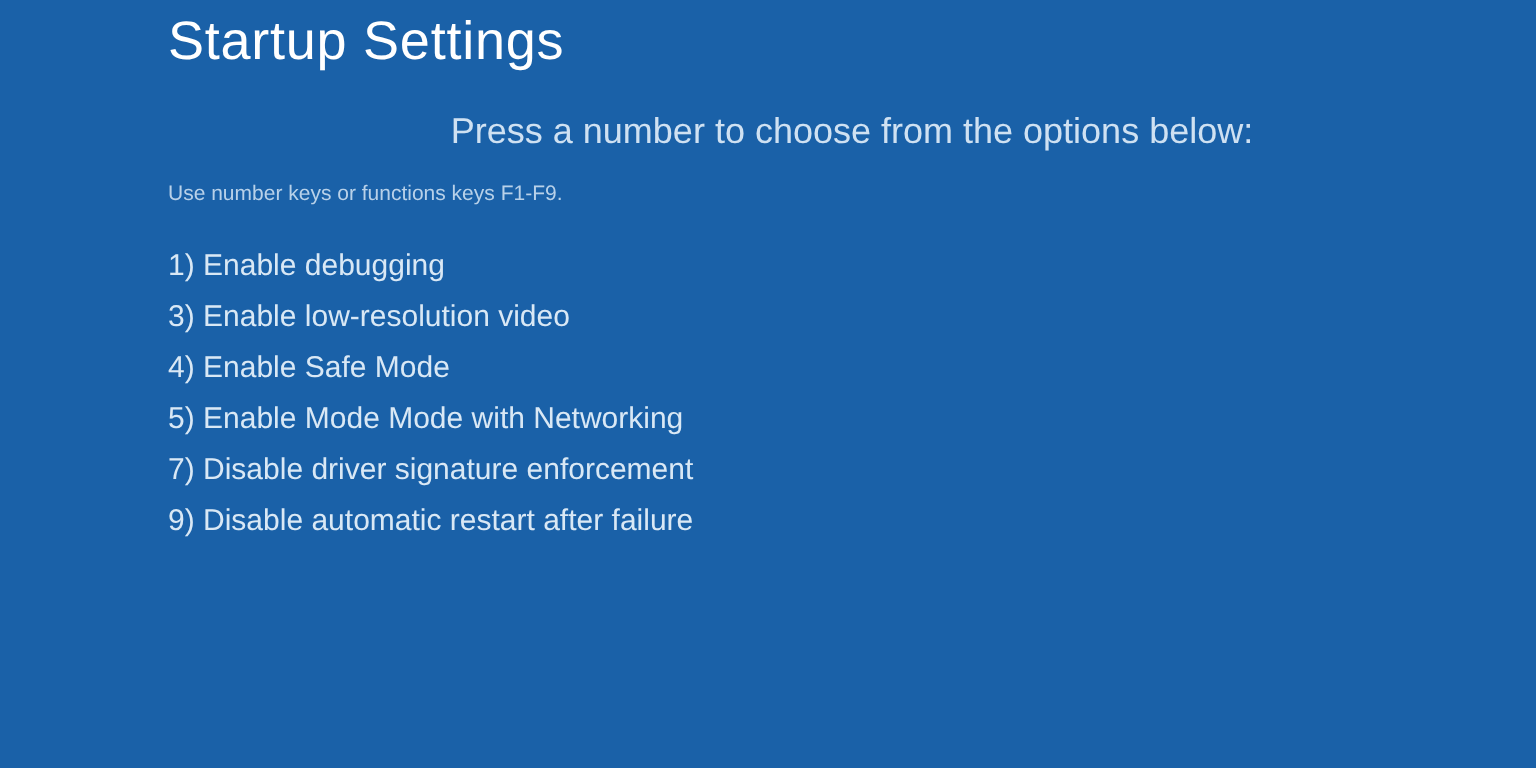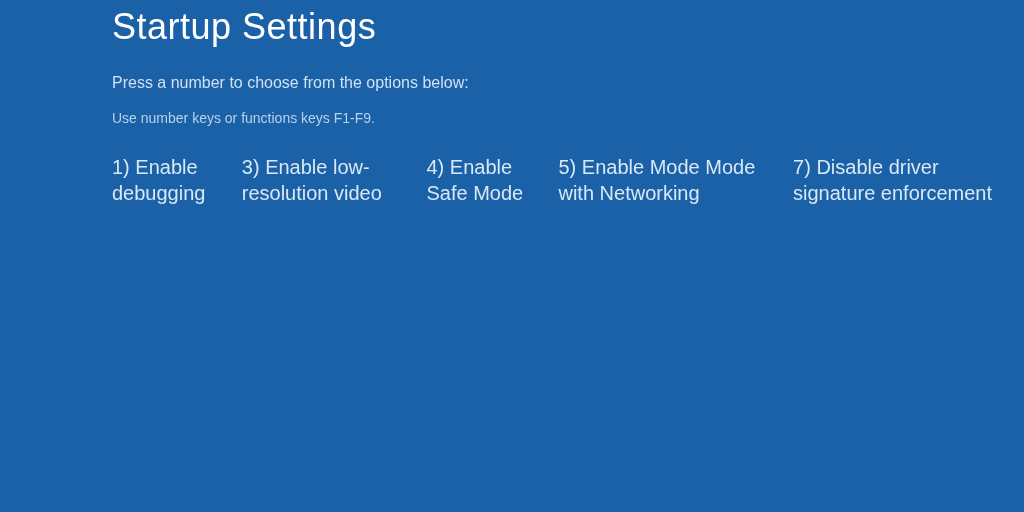--- a/index.html
+++ b/index.html
@@ -17,34 +17,35 @@
       padding-top: 6px;
     }
     .title {
       font-size: 36px;
       font-weight: 300;
       letter-spacing: 0.5px;
       margin-bottom: 26px;
       color: #ffffff;
     }
     .instruction {
-      font-size: 16px;
+      font-size: 24px;
       font-weight: 300;
       color: #cfe1f2;
       margin-bottom: 18px;
+      text-align: center;
     }
     .hint {
       font-size: 14px;
       font-weight: 300;
       color: #b8d1e9;
       margin-bottom: 28px;
     }
     .options {
       display: flex;
-      flex-direction: row;
+      flex-direction: column;
       gap: 8px;
     }
     .option {
       font-size: 20px;
       font-weight: 300;
       color: #d9e8f5;
       line-height: 1.3;
     }
     .option-num {
       display: inline;
@@ -76,13 +77,17 @@
     <span class="option-label">Enable Safe Mode</span>
   </div>
   <div class="option">
     <span class="option-num">5)</span>
     <span class="option-label">Enable Mode Mode with Networking</span>
   </div>
   <div class="option">
     <span class="option-num">7)</span>
     <span class="option-label">Disable driver signature enforcement</span>
   </div>
+  <div class="option">
+    <span class="option-num">9)</span>
+    <span class="option-label">Disable automatic restart after failure</span>
+  </div>
 </div>
 
 </body></html>

